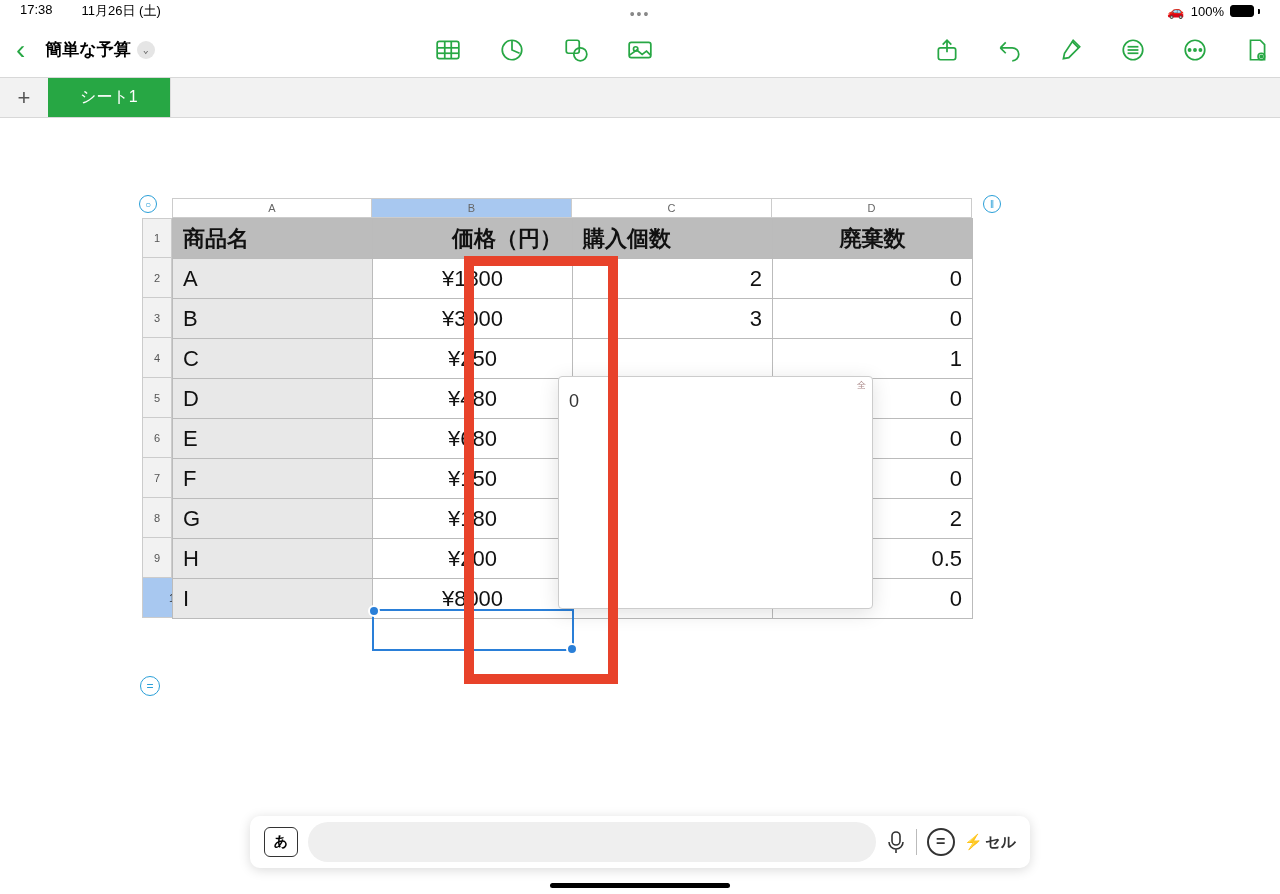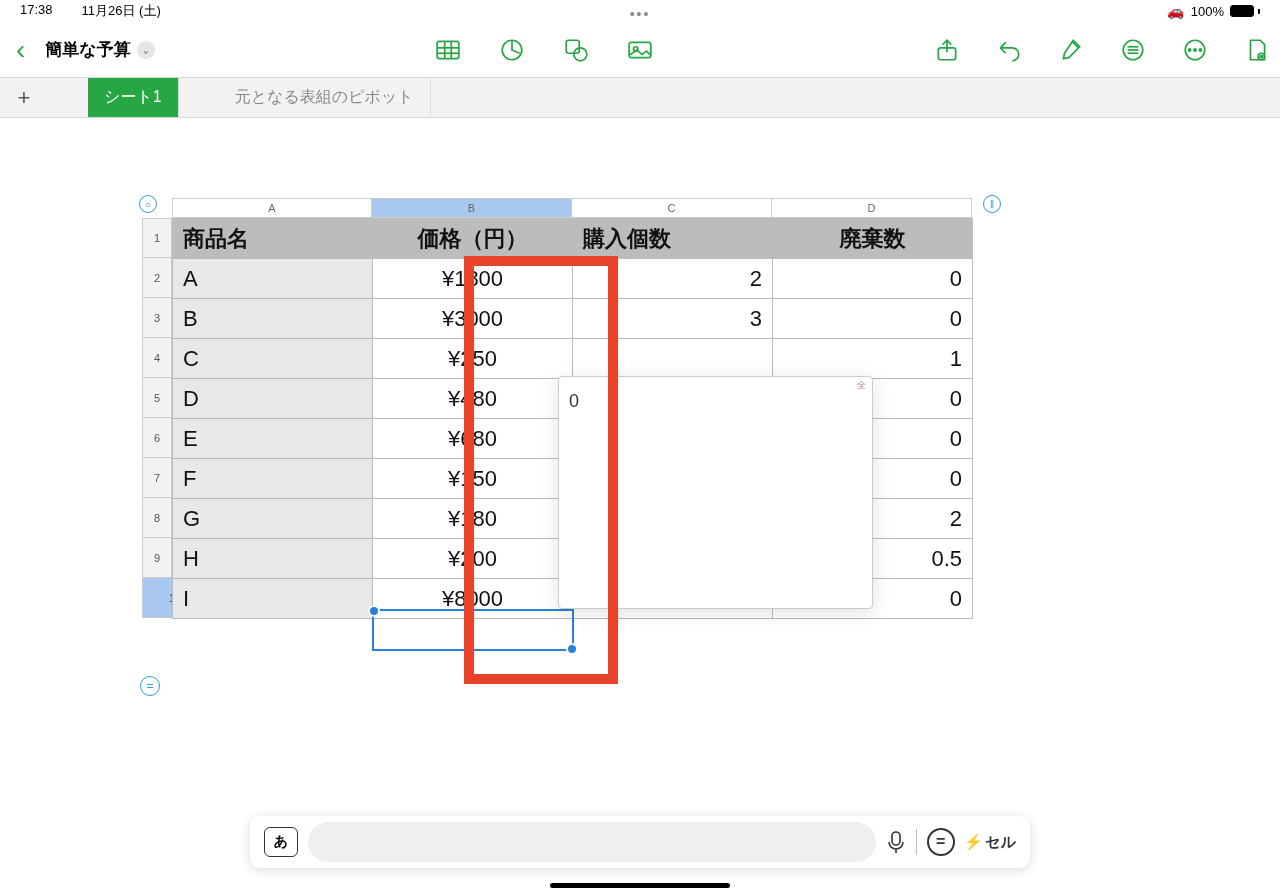--- a/index.html
+++ b/index.html
@@ -75,24 +75,23 @@
   .tab-bar {
     height: 40px; background: #f2f2f2;
     display: flex; align-items: stretch;
     border-bottom: 1px solid #d8d8d8;
   }
   .tab-add {
     width: 48px; display: flex; align-items: center; justify-content: center;
     color: #555; font-size: 22px; font-weight: 300;
   }
   .tab {
-    padding: 0 16px; display: flex; align-items: center;
+    padding: 0 32px; display: flex; align-items: center;
     font-size: 16px; color: #888; background: #f2f2f2;
     border-right: 1px solid #ddd;
-    margin-left: 40px;
   }
   .tab.active { background: #27a744; color: #fff; }
 
   
   .sheet-area {
     position: relative; padding-top: 80px;
   }
   .sheet-wrap {
     position: absolute; left: 142px; top: 80px;
   }
@@ -320,21 +319,20 @@
           <circle cx="16" cy="18" r="3"></circle>
           <circle cx="16" cy="18" r="1" fill="currentColor"></circle>
         </svg>
     </span>
   </div>
 </div>
 
 <div class="tab-bar">
   <div class="tab-add">+</div>
   <div class="tab active">シート1</div>
-  <div class="tab">元となる表組のピボット</div>
 </div>
 
 <div class="sheet-area">
   <div class="sheet-wrap">
     <span class="corner-handle corner-top-left">○</span>
     <span class="corner-handle corner-top-right">‖</span>
 
     <div class="col-headers">
       <div class="col-h a">A</div>
       <div class="col-h b selected">B</div>
@@ -354,21 +352,21 @@
         <div class="row-h">7</div>
         <div class="row-h">8</div>
         <div class="row-h">9</div>
         <div class="row-h selected">10</div>
       </div>
 
       <table class="grid">
         <tbody>
             <tr>
           <th class="col-a">商品名</th>
-          <th class="col-b" style="text-align:center">価格（円）</th>
+          <th class="col-b" style="text-align:right">価格（円）</th>
           <th class="col-c" style="text-align:left">購入個数</th>
           <th class="col-d" style="text-align:center">廃棄数</th>
         </tr>
         <tr>
               <td class="col-a">A</td>
               <td class="col-b">¥1800</td>
               <td class="col-c">2</td>
               <td class="col-d">0</td>
             </tr>
         <tr>

